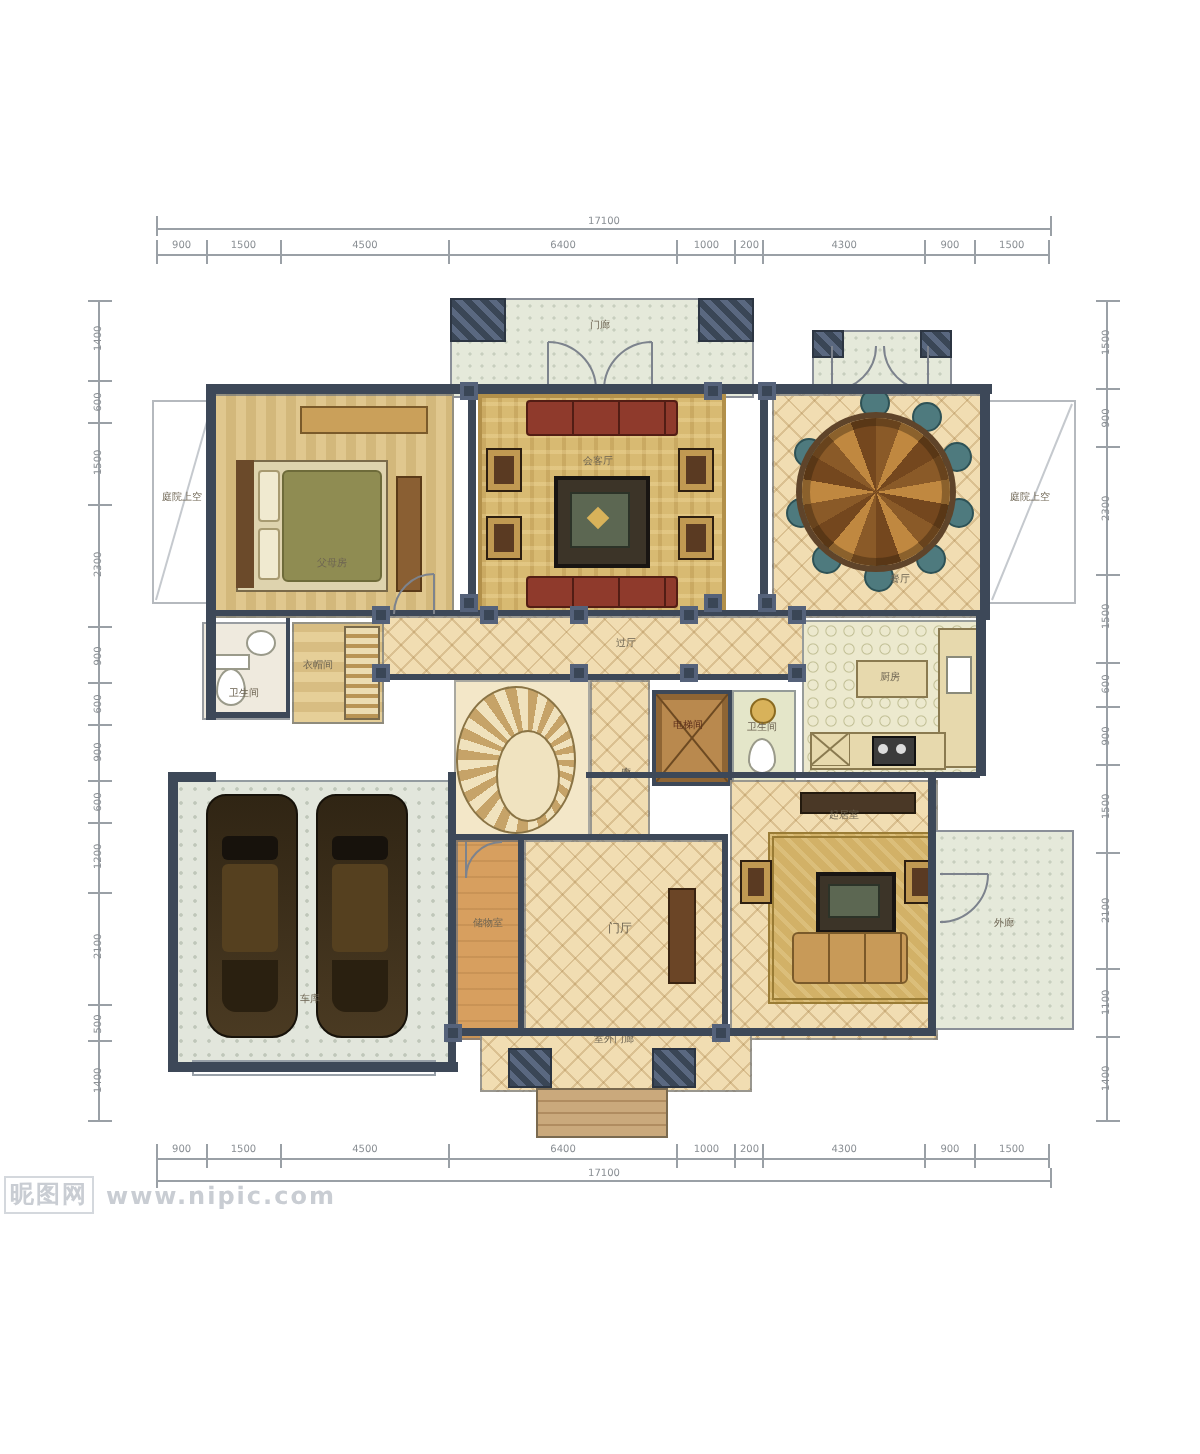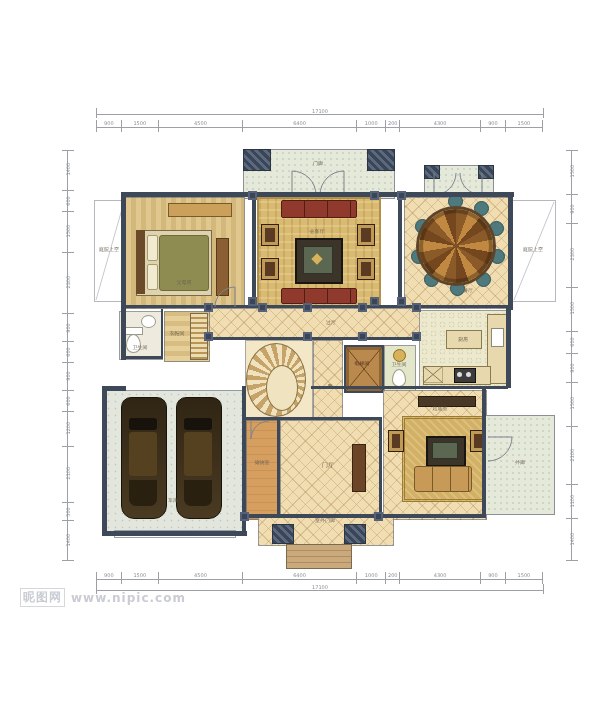--- a/index.html
+++ b/index.html
@@ -1,16 +1,16 @@
 <!DOCTYPE html>
 <html><head>
 <meta charset="utf-8">
 <style>
   html,body{margin:0;padding:0;background:#fff;font-family:"DejaVu Sans",sans-serif;}
-  .screen{position:relative;width:576px;height:727px;background:#fff;overflow:hidden;margin-left:18px;}
+  .screen{position:relative;width:576px;height:727px;background:#fff;overflow:hidden;}
   .abs{position:absolute;}
 
   
   .dim-row{position:absolute;display:flex;border-right:1px solid #9aa0a6;}
   .dim-row::before{content:'';position:absolute;left:0;right:0;bottom:4px;border-top:1px solid #9aa0a6;}
   .dim-row .seg{position:relative;display:flex;justify-content:center;border-left:1px solid #9aa0a6;}
   .num{font-size:5px;line-height:6px;color:#8a8f94;white-space:nowrap;}
   .dim-total{position:absolute;display:flex;justify-content:center;border-left:1px solid #9aa0a6;border-right:1px solid #9aa0a6;}
   .dim-total::before{content:'';position:absolute;left:0;right:0;bottom:3px;border-top:1px solid #9aa0a6;}
   .dim-col{position:absolute;display:flex;flex-direction:column;border-bottom:1px solid #9aa0a6;}

